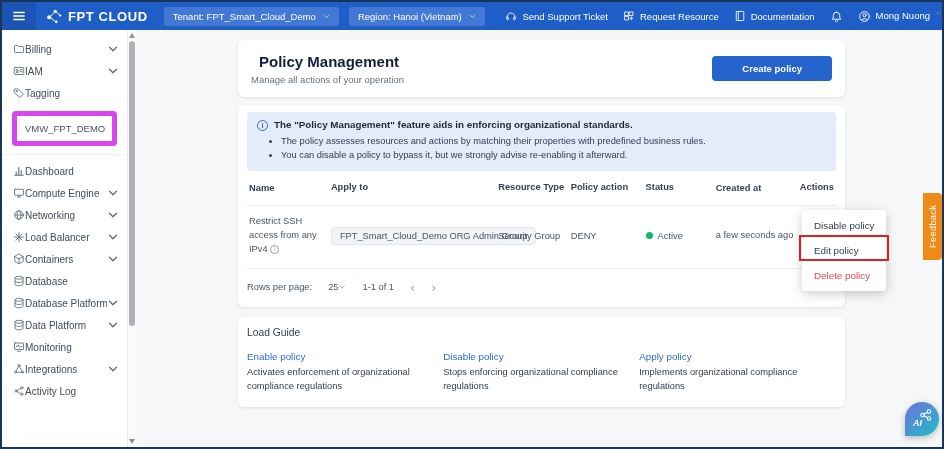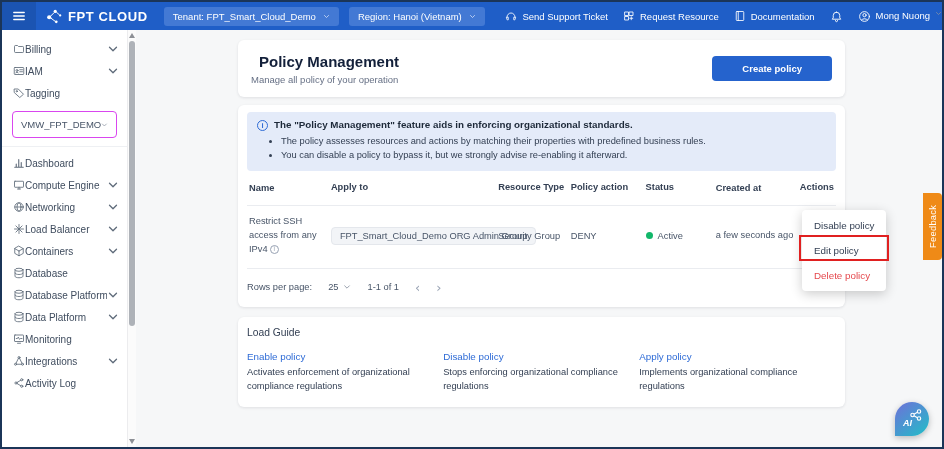--- a/index.html
+++ b/index.html
@@ -44,21 +44,21 @@
   .layout { display: flex; height: 417px; }
   .sidebar {
     width: 125px; background: #fff; padding-top: 8px; font-size: 10px; color: #3f4c5e;
     display: flex; flex-direction: column; overflow: hidden; flex: none;
   }
   .s-item { display: flex; align-items: flex-end; padding: 5px 8px 5px 11px; cursor: pointer; }
   .s-item .ic { width: 12px; height: 12px; color: #5f6b7a; }
   .s-label { flex: 1; white-space: nowrap; overflow: hidden; }
   .chev { width: 8px; height: 8px; color: #8a93a1; }
   .proj-select {
-    margin: 7px 10px 6px 10px; border: 1px solid #d946ef; border-radius: 4px;
+    margin: 7px 10px 6px 10px; border: 5px solid #d946ef; border-radius: 4px;
     padding: 7px 8px; font-size: 9.5px; color: #475467; display: flex; align-items: center; cursor: pointer;
   }
   .proj-select span { flex: 1; }
   .s-divider { height: 1px; background: #eef0f3; margin: 2px 0 5px 0; }
 
   .v-scrollbar {
     width: 9px; background: #fbfbfb; border-left: 1px solid #ececee; position: relative; flex: none;
   }
   .sb-arrow { position: absolute; left: 1px; width: 0; height: 0; border-left: 3.5px solid transparent; border-right: 3.5px solid transparent; }
   .sb-arrow.up { top: 3px; border-bottom: 5px solid #8d9096; }
@@ -107,21 +107,21 @@
   .info-dot {
     display: inline-flex; width: 9px; height: 9px; border: 1px solid #98a2b3; border-radius: 50%;
     color: #98a2b3; font-size: 6.5px; align-items: center; justify-content: center; vertical-align: middle; margin-left: 2px;
   }
   .kebab { color: #667085; width: 12px; height: 12px; display: inline-flex; }
 
   .pagination {
     display: flex; align-items: center; gap: 16px;
     padding: 12px 28px 13px 0; font-size: 9.3px; color: #475467;
   }
-  .pp-value { display: flex; align-items: center; gap: 5px; cursor: pointer; }
+  .pp-value { display: flex; align-items: center; cursor: pointer; }
   .pg-arrow { font-size: 13px; color: #98a2b3; line-height: 1; cursor: pointer; font-family: "DejaVu Sans", sans-serif; }
 
   
   .quick-card { margin-top: 10px; padding: 10px 9px 14px 9px; }
   .qg-title { font-size: 10.3px; color: #344054; margin-bottom: 13px; }
   .qg-cols { display: flex; }
   .qg-col { width: 33.3%; padding-right: 18px; }
   .qg-link { color: #2e6bd6; font-size: 9.8px; margin-bottom: 4px; cursor: pointer; }
   .qg-desc { font-size: 9.3px; color: #344054; line-height: 1.5; }
 
@@ -136,21 +136,21 @@
     position: absolute; left: 797px; top: 233px; width: 90px; height: 26px;
     border: 2px solid #e02020; z-index: 60; pointer-events: none;
   }
   .feedback-tab {
     position: absolute; right: 0; top: 191px; width: 19px; height: 67px; background: #ef8a17; color: #fff;
     border-radius: 4px 0 0 4px; writing-mode: vertical-rl; transform: rotate(180deg);
     display: flex; align-items: center; justify-content: center; font-size: 9.3px; z-index: 40;
     letter-spacing: .3px; cursor: pointer;
   }
   .ai-bubble {
-    position: absolute; right: 13px; bottom: 11px; width: 34px; height: 34px;
+    position: absolute; right: 3px; bottom: 11px; width: 34px; height: 34px;
     border-radius: 50% 50% 50% 0; background: linear-gradient(140deg, #6b74d8 5%, #28b7c9 90%);
     box-shadow: 0 2px 6px rgba(0,0,0,.25); z-index: 40; cursor: pointer;
     display: flex; align-items: center; justify-content: center;
   }
   .ai-bubble svg { width: 24px; height: 24px; }
 </style>
 </head>
 <body>
 
 <div class="topbar">
@@ -437,21 +437,21 @@
     <div class="sb-thumb"></div>
     <div class="sb-arrow down"></div>
   </div>
 
   <div class="main">
     <div class="cards">
 
       <div class="card head-card">
         <div>
           <div class="page-title">Policy Management</div>
-          <div class="page-sub">Manage all policy of your operation</div>
+          <div class="page-sub">Manage all actions of your operation</div>
         </div>
         <button class="btn-primary">Create policy</button>
       </div>
 
       <div class="card table-card">
         <div class="banner">
           <div class="banner-head">
             <span class="info-circ">i</span>
             <span>The "Policy Management" feature aids in enforcing organizational standards.</span>
           </div>

